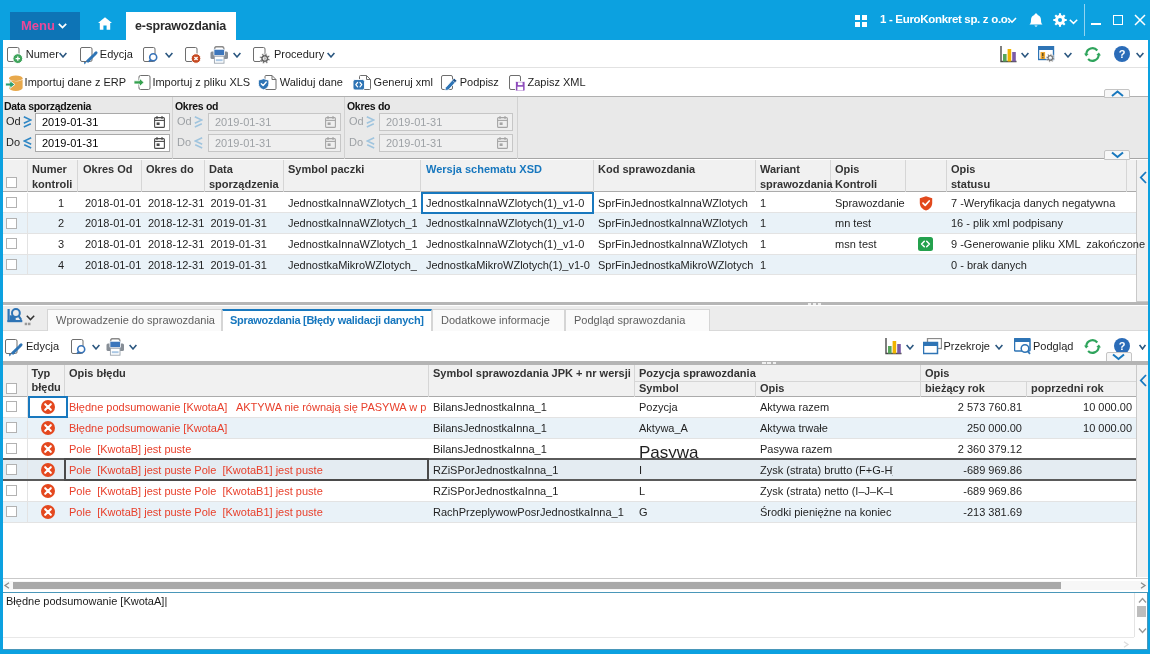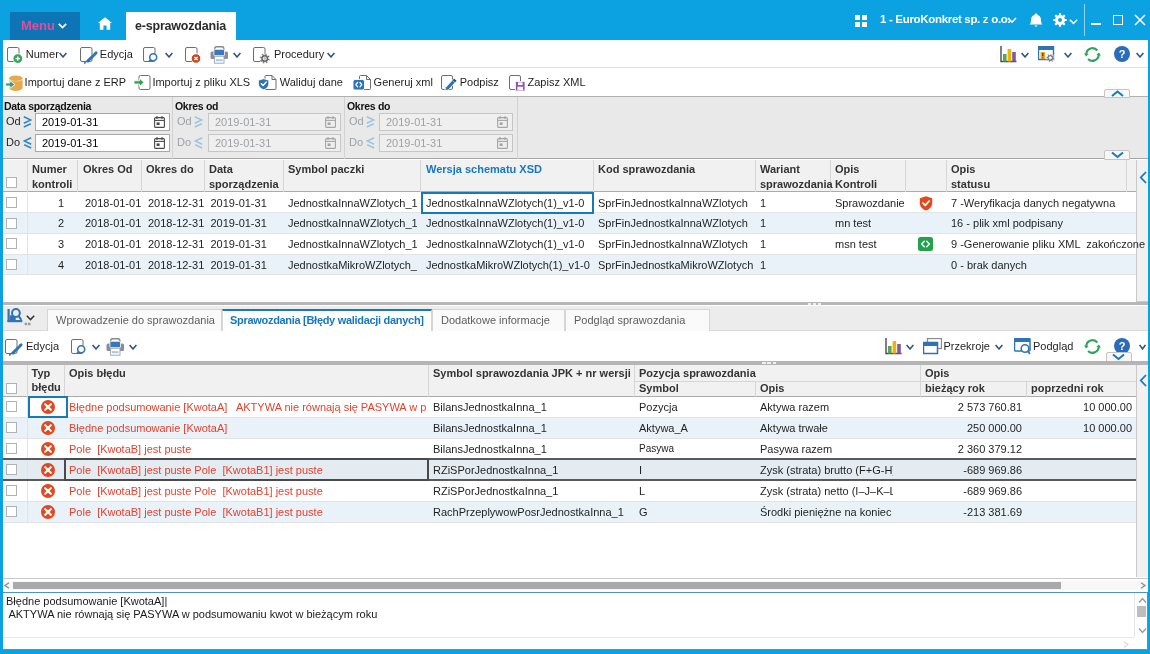--- a/index.html
+++ b/index.html
@@ -515,21 +515,21 @@
 <div style="position:absolute;right:128px;top:421.7px;font-size:11px;color:#1f1f1f;white-space:pre;">250 000.00</div>
 <div style="position:absolute;right:18px;top:421.7px;font-size:11px;color:#1f1f1f;white-space:pre;">10 000.00</div>
 <div style="position:absolute;left:2px;top:438.5px;width:1134px;height:21px;background:#ffffff;border-bottom:1px solid #e3e3e3;"></div>
 <div style="position:absolute;left:6px;top:443.0px;width:11px;height:11px;background:#fff;border:1px solid #b2b2b2;"></div>
 <svg style="position:absolute;left:40.5px;top:441.7px;" width="14" height="14" viewBox="0 0 14 14">
       <circle cx="7" cy="7" r="7" fill="#e4481f"></circle>
       <path d="M4.2 4.2 L9.8 9.8 M9.8 4.2 L4.2 9.8" stroke="#fff" stroke-width="2.1" stroke-linecap="round"></path>
     </svg>
 <div style="position:absolute;left:69px;top:442.7px;font-size:11px;color:#e8402c;white-space:pre;max-width:357px;overflow:hidden;">Pole  [KwotaB] jest puste</div>
 <div style="position:absolute;left:433px;top:442.7px;font-size:11px;color:#1f1f1f;white-space:pre;">BilansJednostkaInna_1</div>
-<div style="position:absolute;left:639px;top:442.7px;font-size:10px;color:#1f1f1f;white-space:pre;">Pasywa</div>
+<div style="position:absolute;left:639px;top:442.7px;font-size:17px;color:#1f1f1f;white-space:pre;">Pasywa</div>
 <div style="position:absolute;left:760px;top:442.7px;font-size:11px;color:#1f1f1f;white-space:pre;max-width:133px;overflow:hidden;">Pasywa razem</div>
 <div style="position:absolute;right:128px;top:442.7px;font-size:11px;color:#1f1f1f;white-space:pre;">2 360 379.12</div>
 <div style="position:absolute;left:2px;top:459.5px;width:1134px;height:21px;background:#e4ecf2;border-bottom:1px solid #e3e3e3;"></div>
 <div style="position:absolute;left:6px;top:464.0px;width:11px;height:11px;background:#fff;border:1px solid #b2b2b2;"></div>
 <svg style="position:absolute;left:40.5px;top:462.7px;" width="14" height="14" viewBox="0 0 14 14">
       <circle cx="7" cy="7" r="7" fill="#e4481f"></circle>
       <path d="M4.2 4.2 L9.8 9.8 M9.8 4.2 L4.2 9.8" stroke="#fff" stroke-width="2.1" stroke-linecap="round"></path>
     </svg>
 <div style="position:absolute;left:69px;top:463.7px;font-size:11px;color:#e8402c;white-space:pre;max-width:357px;overflow:hidden;">Pole  [KwotaB] jest puste Pole  [KwotaB1] jest puste</div>
 <div style="position:absolute;left:433px;top:463.7px;font-size:11px;color:#1f1f1f;white-space:pre;">RZiSPorJednostkaInna_1</div>
@@ -567,21 +567,20 @@
 <div style="position:absolute;left:2px;top:580.5px;width:1146px;height:9px;background:#f7f7f7;"></div>
 <svg style="position:absolute;left:3px;top:582px;" width="8" height="7" viewBox="0 0 8 7">
       <path d="M6 0.8 L2 3.5 L6 6.2" fill="none" stroke="#8a8a8a" stroke-width="1.3"></path>
     </svg>
 <div style="position:absolute;left:13px;top:581.5px;width:1048px;height:7px;background:#a9a9a9;"></div>
 <svg style="position:absolute;left:1139px;top:582px;" width="8" height="7" viewBox="0 0 8 7">
       <path d="M2 0.8 L6 3.5 L2 6.2" fill="none" stroke="#8a8a8a" stroke-width="1.3"></path>
     </svg>
 <div style="position:absolute;left:2px;top:591.5px;width:1146px;height:58.5px;background:#fff;border:1px solid #4a97b9;"></div>
 <div style="position:absolute;left:6px;top:594.5px;font-size:11px;color:#1a1a1a;white-space:pre;">Błędne podsumowanie [KwotaA]|</div>
-<div style="position:absolute;left:6px;top:607.5px;font-size:11px;color:#1a1a1a;white-space:pre;"> AKTYWA nie równają się PASYWA w podsumowaniu kwot w bieżącym roku</div>
 <div style="position:absolute;left:1134px;top:592.5px;width:1px;height:44px;background:#e4e4e4;"></div>
 <svg style="position:absolute;left:1137.5px;top:597px;" width="9" height="7" viewBox="0 0 9 7">
       <path d="M1 5.5 L4.5 1.5 L8 5.5" fill="none" stroke="#9a9a9a" stroke-width="1.4"></path>
     </svg>
 <div style="position:absolute;left:1137px;top:605.5px;width:9px;height:11px;background:#bdbdbd;"></div>
 <svg style="position:absolute;left:1137.5px;top:626.5px;" width="9" height="7" viewBox="0 0 9 7">
       <path d="M1 1.5 L4.5 5.5 L8 1.5" fill="none" stroke="#9a9a9a" stroke-width="1.4"></path>
     </svg>
 <div style="position:absolute;left:2px;top:636.5px;width:1132px;height:1px;background:#e8e8e8;"></div>
 <svg style="position:absolute;left:1122px;top:641px;" width="8" height="7" viewBox="0 0 8 7">

